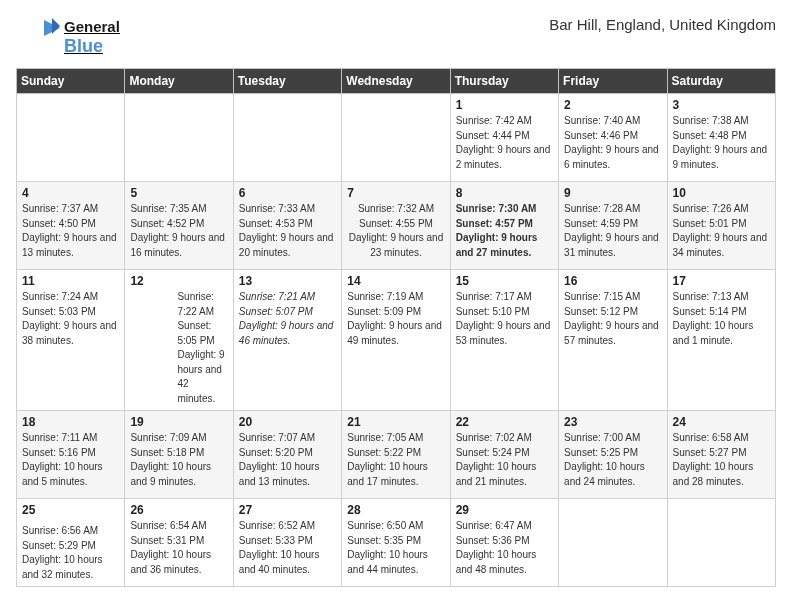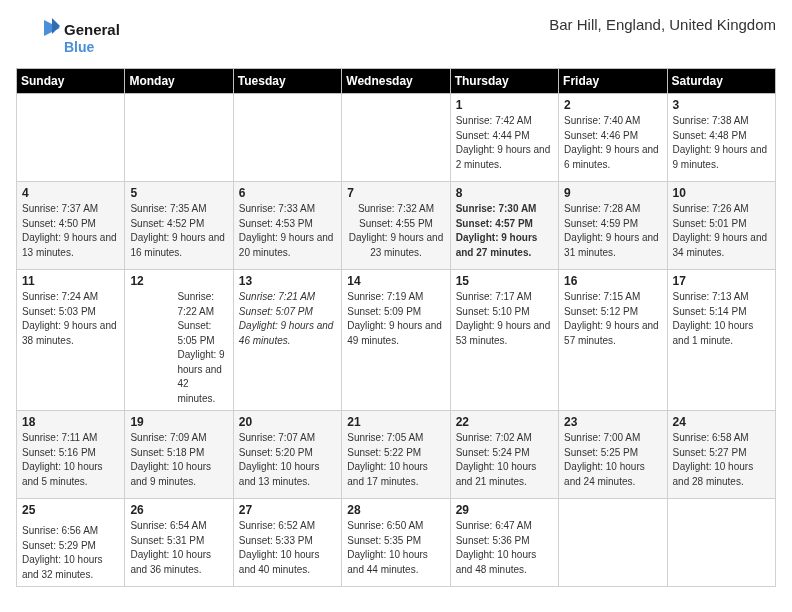--- a/index.html
+++ b/index.html
@@ -13,40 +13,41 @@
     .header-section {
       display: flex;
       justify-content: space-between;
       align-items: flex-start;
       margin-bottom: 8px;
     }
     .logo {
       display: flex;
       align-items: center;
       gap: 4px;
+      text-decoration: underline;
     }
     .title-block {
       text-align: right;
     }
     .month-title {
       font-size: 32px;
       font-weight: bold;
       color: #1a1a1a;
     }
     .location-title {
       font-size: 15px;
       color: #333;
     }
     table {
       width: 100%;
       border-collapse: collapse;
       table-layout: fixed;
     }
     thead tr th {
-      background-color: #000000;
+      background-color: #404040;
       color: #fff;
       font-size: 12px;
       padding: 5px 4px;
       text-align: left;
       border: 1px solid #c0c0c0;
     }
     tbody tr td {
       border: 1px solid #d0d0d0;
       vertical-align: top;
       padding: 4px 5px;
@@ -76,21 +77,21 @@
 <body>
 
 <div class="header-section">
   <div class="logo">
       <svg width="44" height="44" viewBox="0 0 44 44">
         <polygon points="28,4 44,12 28,20" fill="#4a90d9"></polygon>
         <polygon points="36,2 44,10 36,18" fill="#2e6db4"></polygon>
       </svg>
       <div style="line-height: 1.2;">
         <div style="font-size:15px;font-weight:bold;color:#1a1a1a;">General</div>
-        <div style="font-size:14px;font-weight:bold;color:#4a90d9;">Blue</div>
+        <div style="font-size:18px;font-weight:bold;color:#4a90d9;">Blue</div>
       </div>
     </div>
   <div class="title-block">
     <div class="location-title">Bar Hill, England, United Kingdom</div>
   </div>
 </div>
 
 <table>
   <thead>
     <tr>

